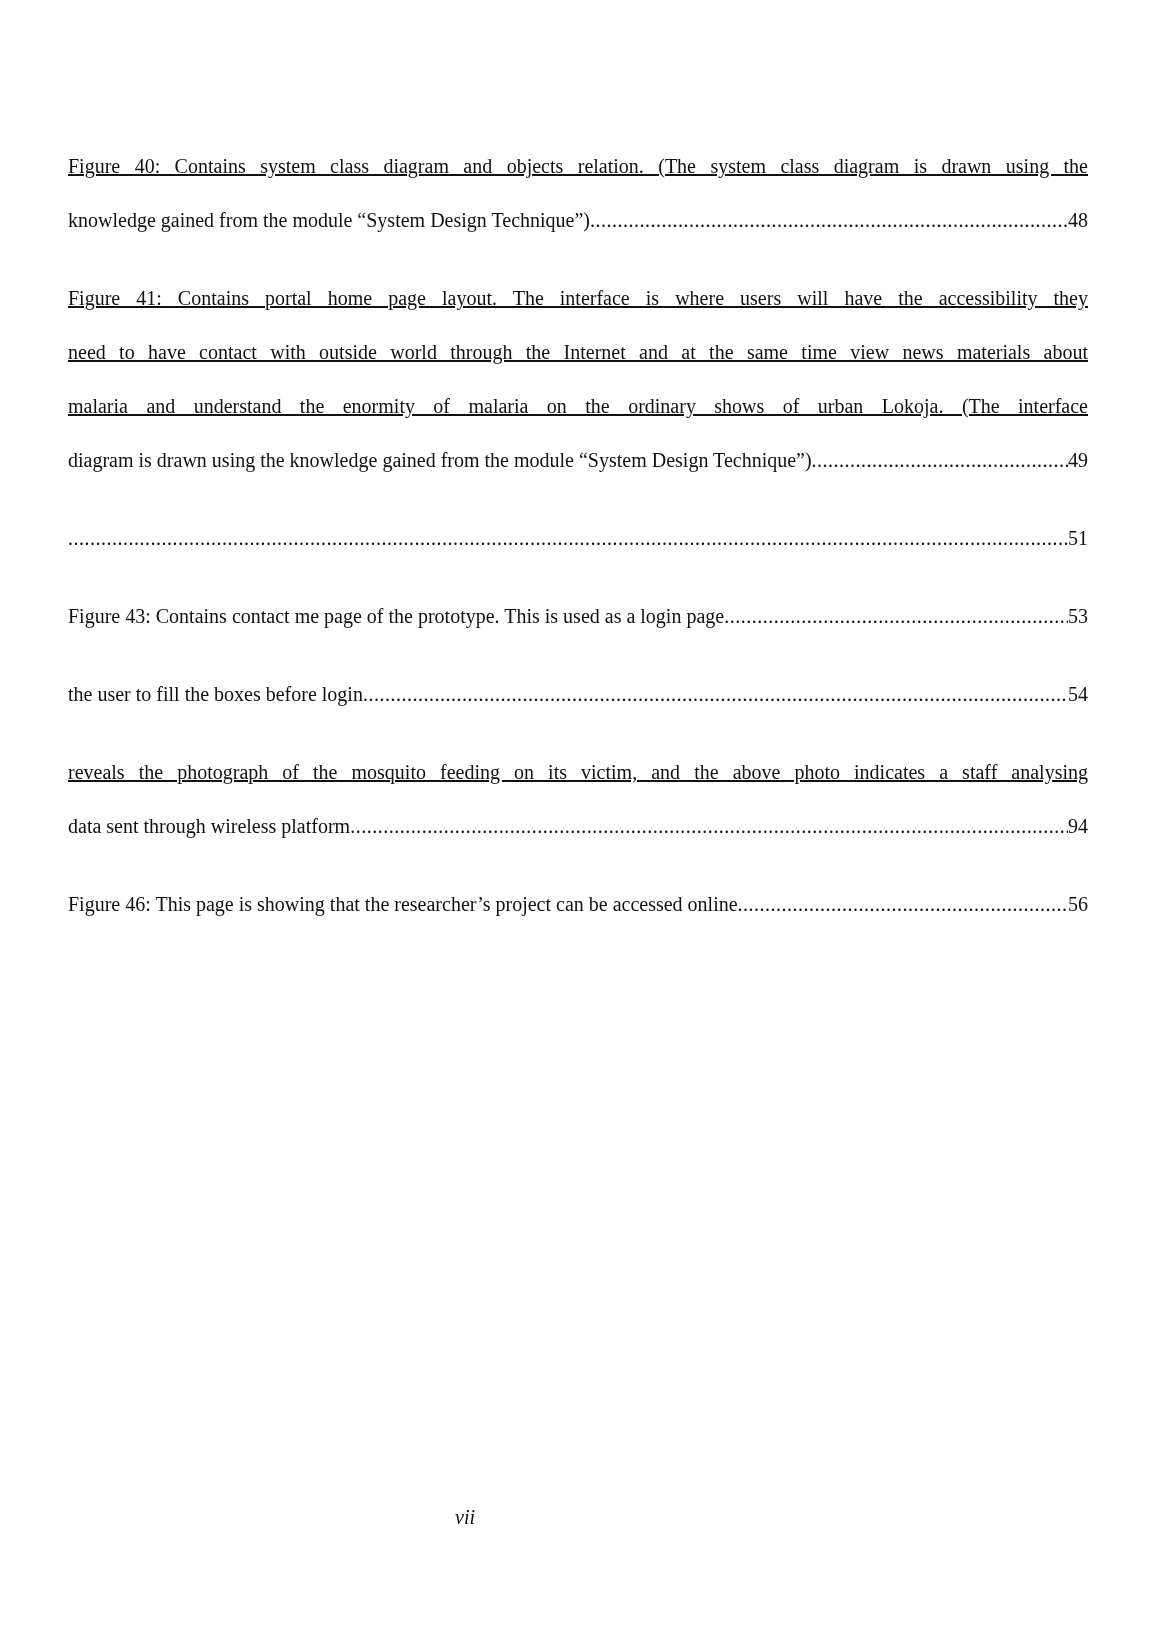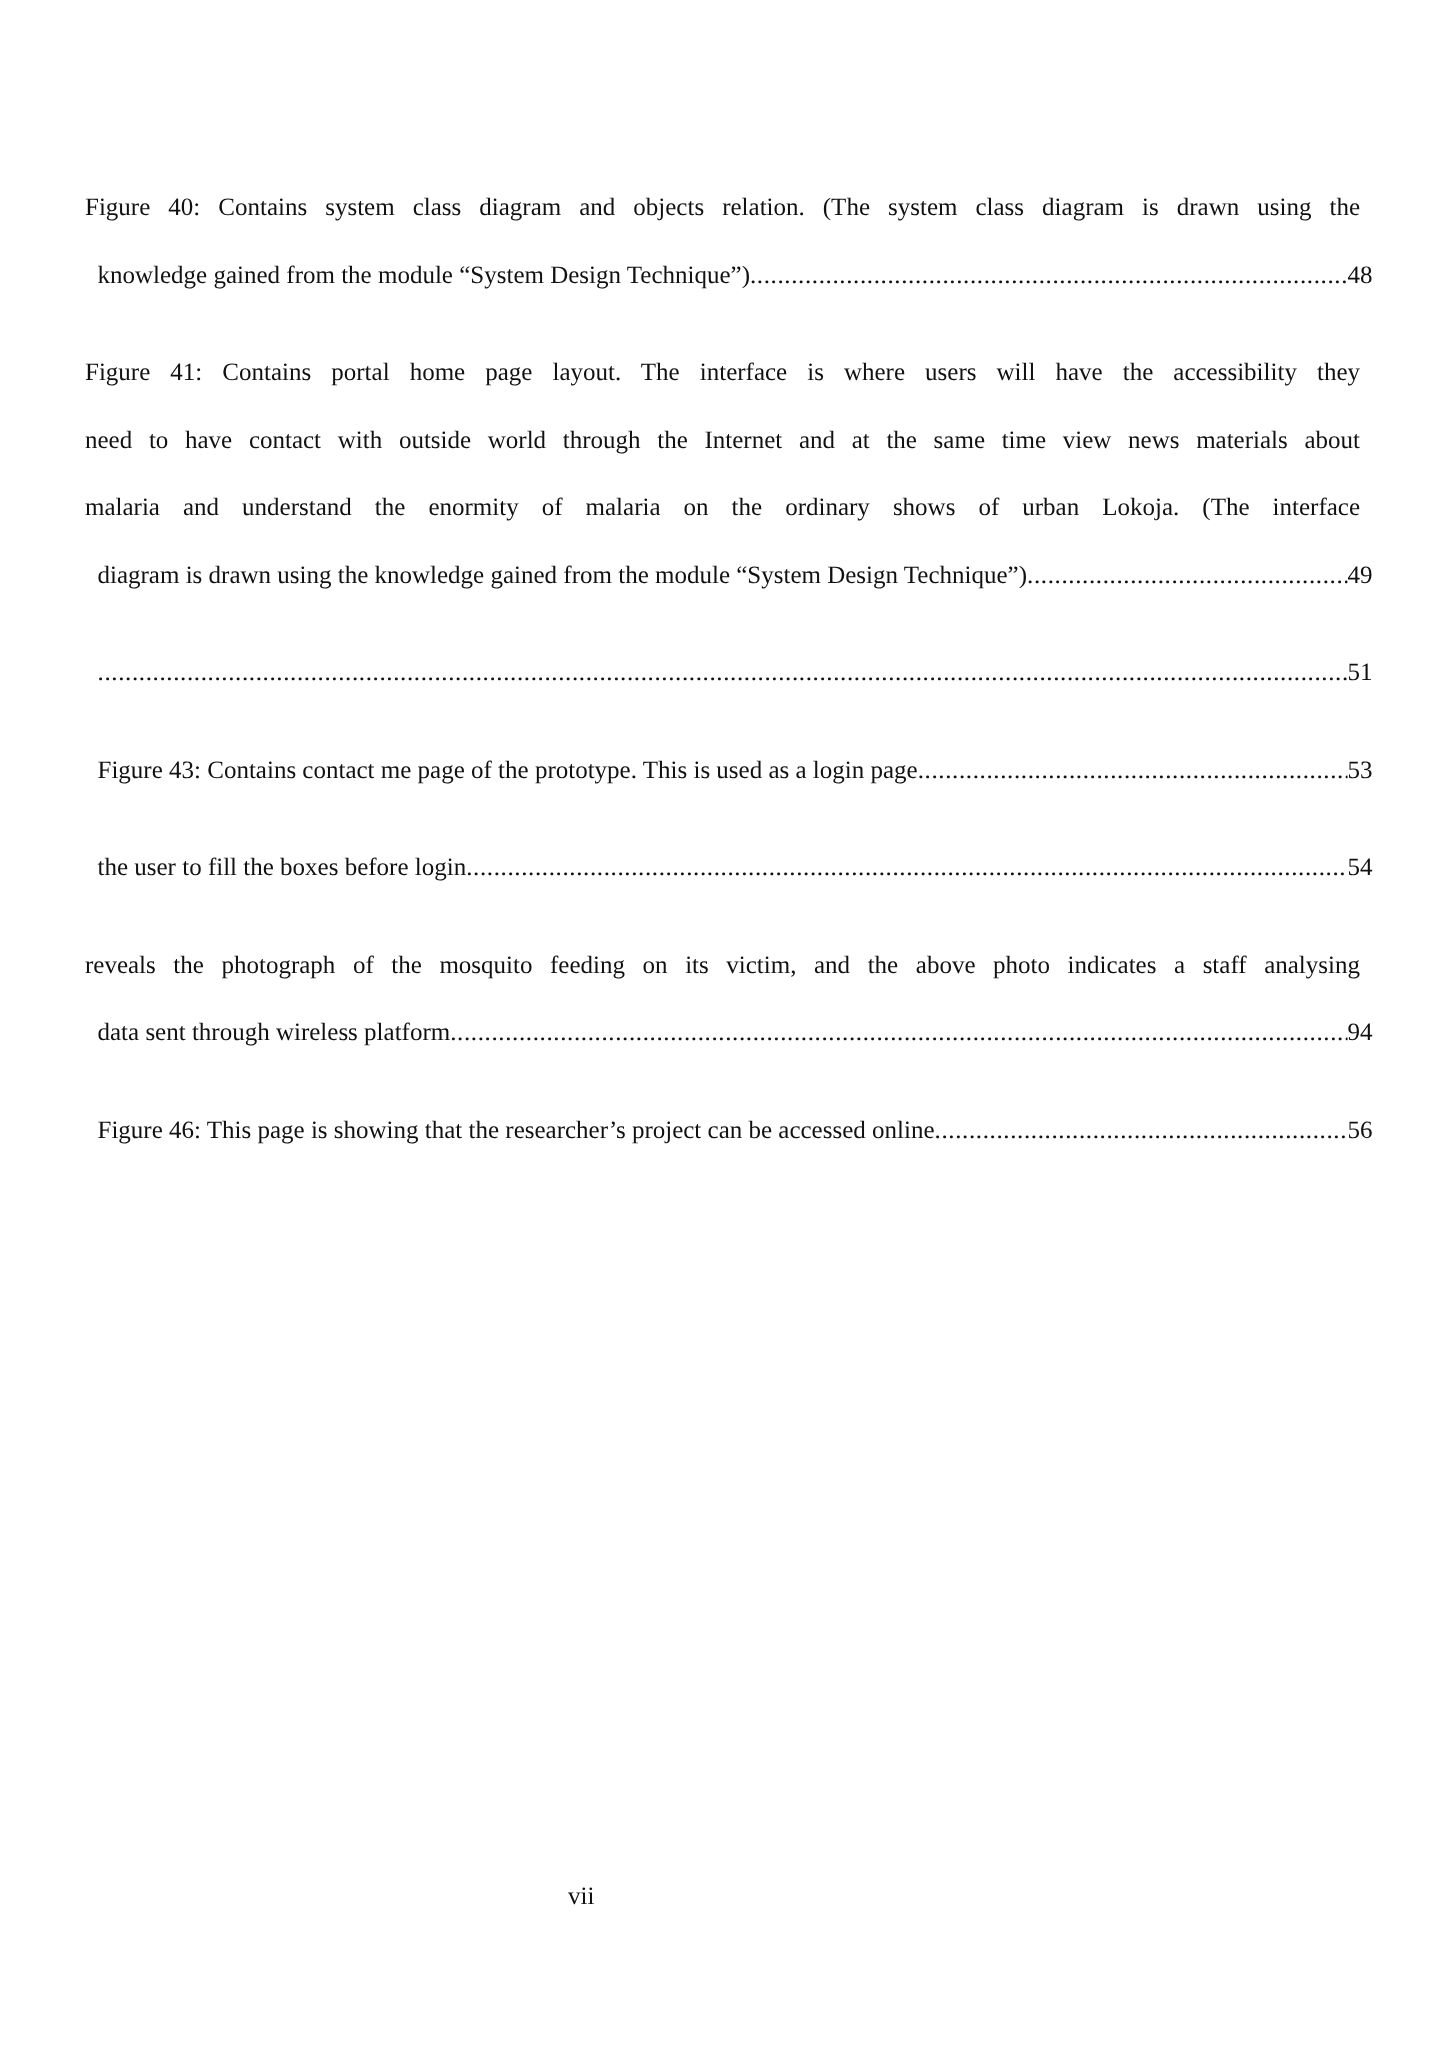--- a/index.html
+++ b/index.html
@@ -21,26 +21,26 @@
     overflow: hidden;
   }
   .entry {
     margin: 0 0 24px 0;
   }
   .line-mid {
     text-align: justify;
     text-align-last: justify;
     text-justify: inter-word;
     white-space: normal;
+    text-decoration: underline;
   }
   .line-last {
     display: flex;
     align-items: flex-start;
     width: 100%;
-    margin-left: 10px;
   }
   .line-last .txt {
     flex: 0 0 auto;
     white-space: nowrap;
   }
   .line-last .dots {
     flex: 1 1 auto;
     min-width: 0;
     overflow: hidden;
     white-space: nowrap;
@@ -51,20 +51,21 @@
     white-space: nowrap;
   }
   .footer {
     position: absolute;
     top: 1490px;
     left: 0;
     width: 930px;
     text-align: center;
     line-height: 54px;
     font-size: 20px;
+    font-style: italic;
   }
 </style>
 </head>
 <body>
 
 <div class="page">
 
   <div class="entry">
     <div class="line-mid">Figure 40: Contains system class diagram and objects relation. (The system class diagram is drawn using the</div>
     <div class="line-last">

